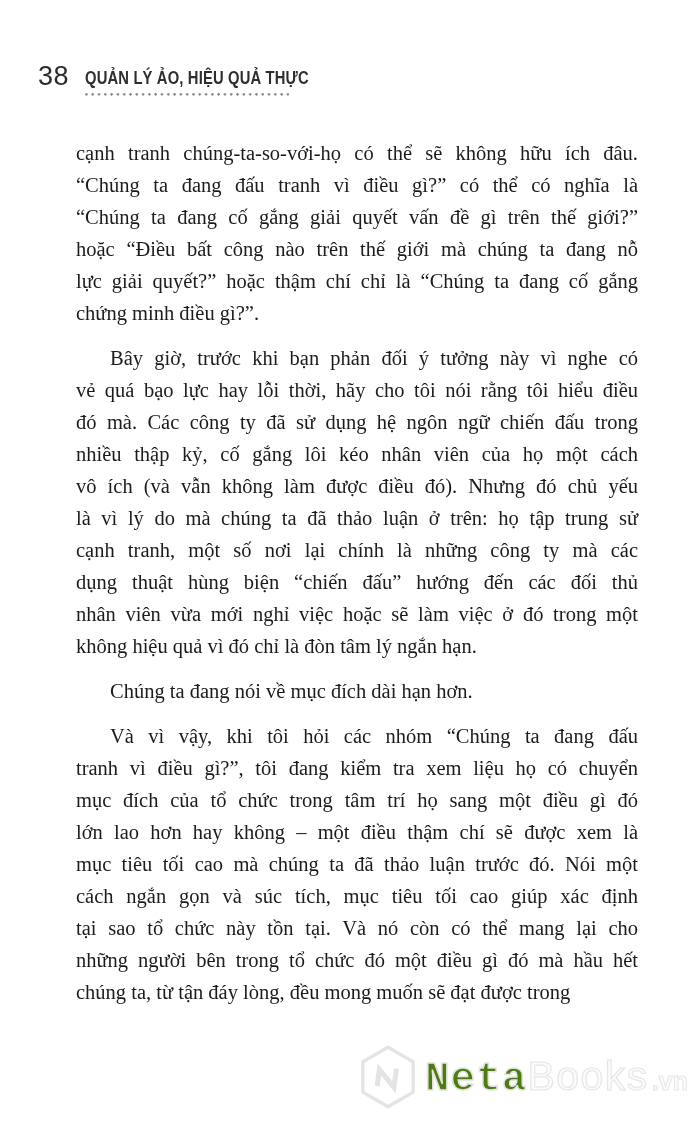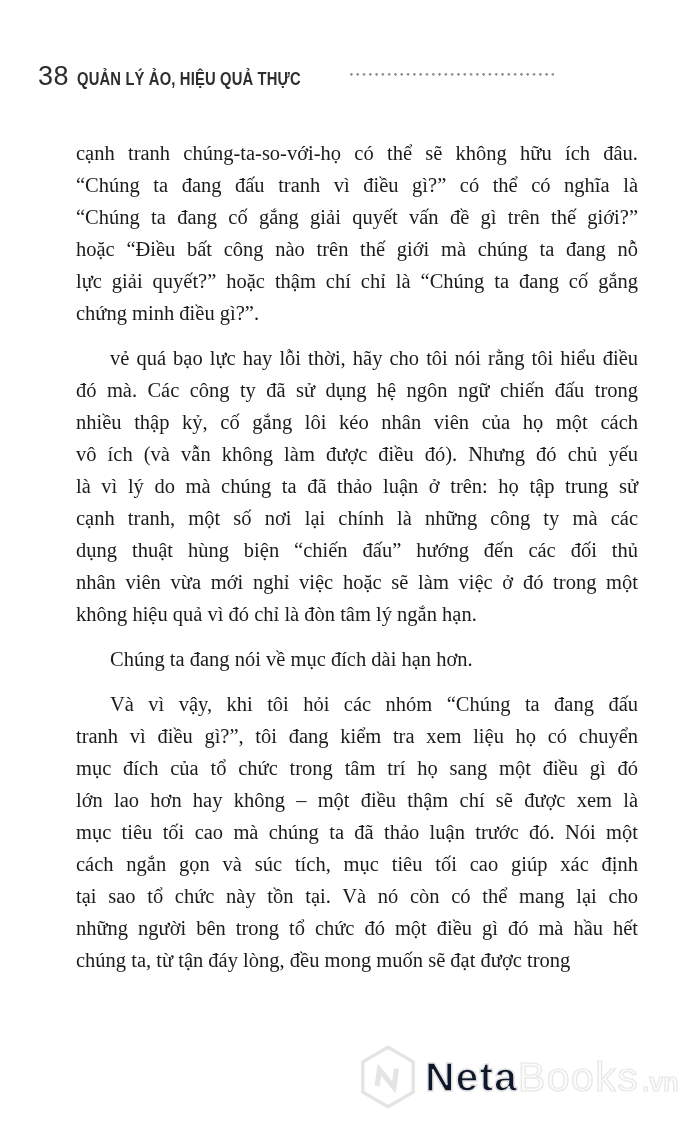--- a/index.html
+++ b/index.html
@@ -11,31 +11,31 @@
     overflow: hidden;
     font-family: "Liberation Serif", "DejaVu Serif", serif;
   }
 
   
   .header {
     position: absolute;
     left: 38px;
     top: 62px;
     display: flex;
-    align-items: center;
-    gap: 8px;
+    align-items: flex-start;
+    gap: 16px;
     font-family: "Liberation Sans", "DejaVu Sans", sans-serif;
   }
   .page-num {
     font-size: 27px;
     line-height: 1.1;
     color: #2c2c2c;
     letter-spacing: 0.5px;
   }
-  .title-wrap { display: flex; padding-top: 6px; }
+  .title-wrap { display: flex; flex-direction: column; padding-top: 6px; }
   .running-title {
     font-size: 18px;
     font-weight: bold;
     color: #2e2e2e;
     letter-spacing: 0.2px;
     white-space: nowrap;
     transform: scaleX(0.82);
     transform-origin: left center;
   }
   .dotted-rule {
@@ -74,21 +74,22 @@
     gap: 9px;
     font-family: "Liberation Sans", "DejaVu Sans", sans-serif;
     pointer-events: none;
   }
   .wm-logo { display: block; }
   .wm-text { display: flex; align-items: baseline; white-space: nowrap; }
   .wm-neta {
     font-size: 41px;
     font-weight: bold;
     letter-spacing: 1px;
-    color: #0f172a;
+    color: #4d7c0f;
+    font-family: Liberation Mono, monospace;
     -webkit-text-stroke: 1.6px #e4e4e4;
   }
   .wm-books {
     font-size: 41px;
     font-weight: normal;
     letter-spacing: 1.5px;
     color: #fcfcfc;
     -webkit-text-stroke: 1.2px #e7e7e7;
   }
   .wm-vn {
@@ -115,20 +116,21 @@
   <main class="body-text" id="body-text">
       <div class="para">
         <div class="line">cạnh tranh chúng-ta-so-với-họ có thể sẽ không hữu ích đâu.</div>
         <div class="line">“Chúng ta đang đấu tranh vì điều gì?” có thể có nghĩa là</div>
         <div class="line">“Chúng ta đang cố gắng giải quyết vấn đề gì trên thế giới?”</div>
         <div class="line">hoặc “Điều bất công nào trên thế giới mà chúng ta đang nỗ</div>
         <div class="line">lực giải quyết?” hoặc thậm chí chỉ là “Chúng ta đang cố gắng</div>
         <div class="line last">chứng minh điều gì?”.</div>
       </div>
       <div class="para indent">
+        <div class="line">Bây giờ, trước khi bạn phản đối ý tưởng này vì nghe có</div>
         <div class="line">vẻ quá bạo lực hay lỗi thời, hãy cho tôi nói rằng tôi hiểu điều</div>
         <div class="line">đó mà. Các công ty đã sử dụng hệ ngôn ngữ chiến đấu trong</div>
         <div class="line">nhiều thập kỷ, cố gắng lôi kéo nhân viên của họ một cách</div>
         <div class="line">vô ích (và vẫn không làm được điều đó). Nhưng đó chủ yếu</div>
         <div class="line">là vì lý do mà chúng ta đã thảo luận ở trên: họ tập trung sử</div>
         <div class="line">cạnh tranh, một số nơi lại chính là những công ty mà các</div>
         <div class="line">dụng thuật hùng biện “chiến đấu” hướng đến các đối thủ</div>
         <div class="line">nhân viên vừa mới nghỉ việc hoặc sẽ làm việc ở đó trong một</div>
         <div class="line last">không hiệu quả vì đó chỉ là đòn tâm lý ngắn hạn.</div>
       </div>

